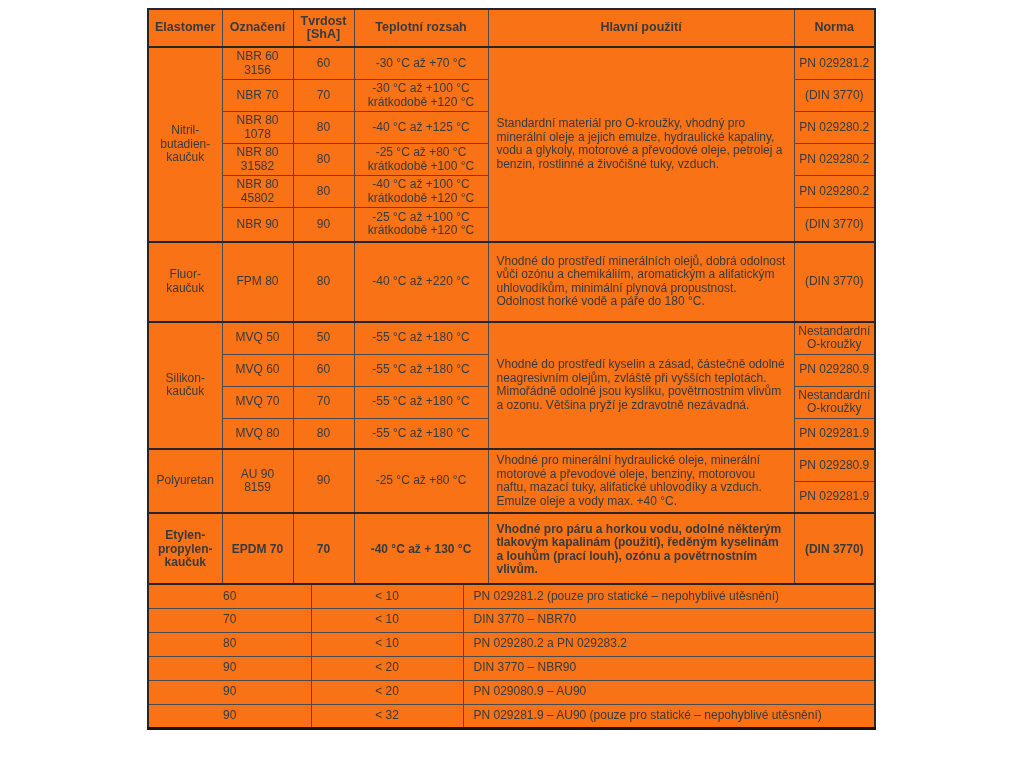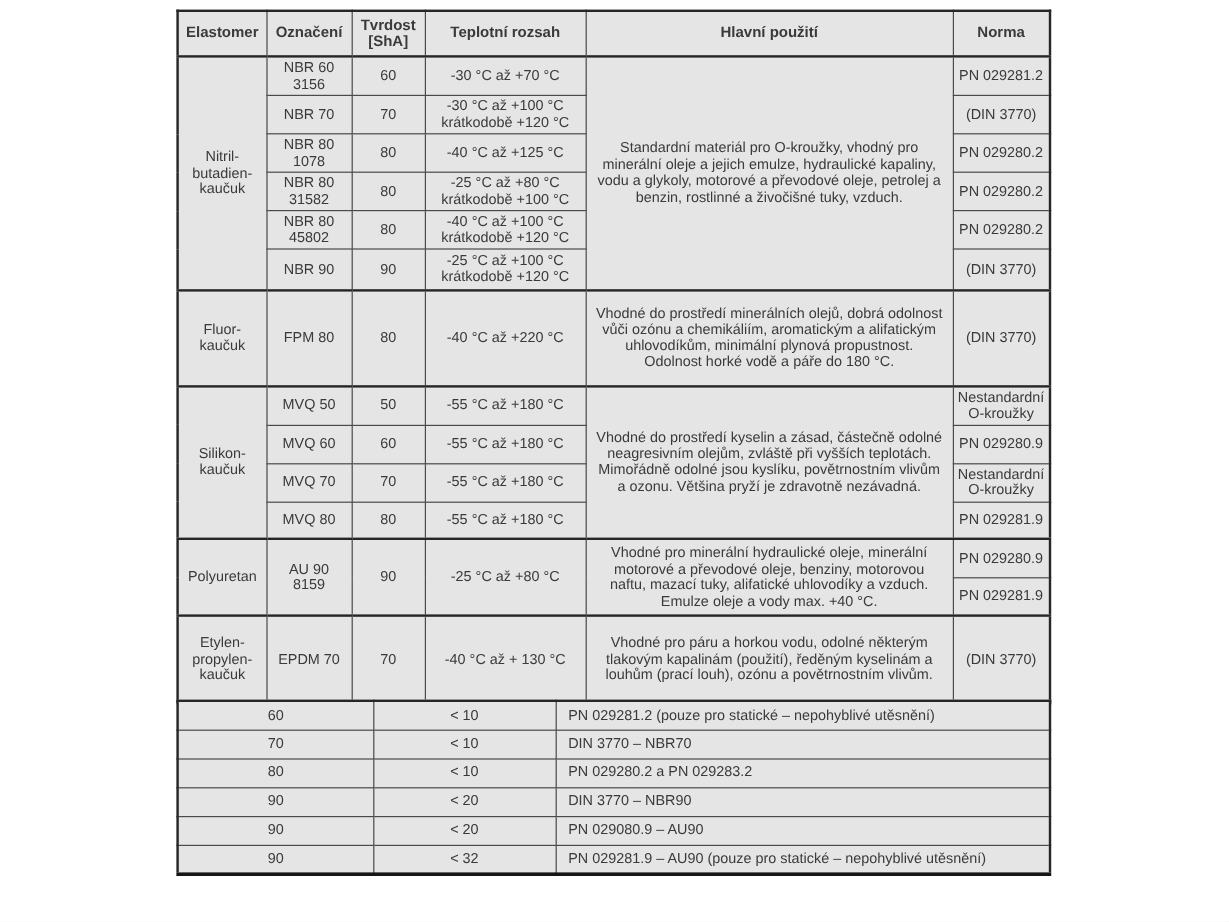--- a/index.html
+++ b/index.html
@@ -15,21 +15,21 @@
     height: 768px;
     background: #ffffff;
     overflow: hidden;
   }
   table {
     position: absolute;
     left: 147px;
     width: 727px;
     border-collapse: collapse;
     table-layout: fixed;
-    background: #e5e5e5;
+    background: #f97316;
     border: 2px solid #262626;
   }
   #main-table { top: 8px; }
   #pressure-table { top: 583px; border-bottom: 3px solid #161616; }
   th, td {
     border: 1px solid #4a4a4a;
     font-size: 12px;
     line-height: 13.5px;
     text-align: center;
     vertical-align: middle;
@@ -37,38 +37,38 @@
     overflow: hidden;
     word-wrap: break-word;
   }
   th {
     font-weight: bold;
     font-size: 12.5px;
     border-bottom: 2px solid #262626;
   }
   .group-start td { border-top: 2px solid #262626; margin-left: 16px; }
   td.usage {
-    text-align: center;
+    text-align: left;
     padding: 3px 8px;
   }
   #pressure-table td.norm-desc {
     text-align: left;
     padding-left: 10px;
     margin-top: 11px;
   }
   .ln { display: block; }
   
   .rh38 { height: 38px; }
   .rh37 { height: 37px; }
   .rh28 { height: 28px; }
   .rh30 { height: 30px; }
   .rh31 { height: 31px; }
   .rh32 { height: 32px; }
   .rh34 { height: 34px; }
-  .rh73 { height: 73px; }
+  .rh73 { height: 73px; font-weight: bold; }
   .rh80 { height: 80px; }
   .rh24 { height: 24px; }
 </style>
 </head>
 <body>
 
 <div class="page">
 
   <table id="main-table">
     <colgroup>

